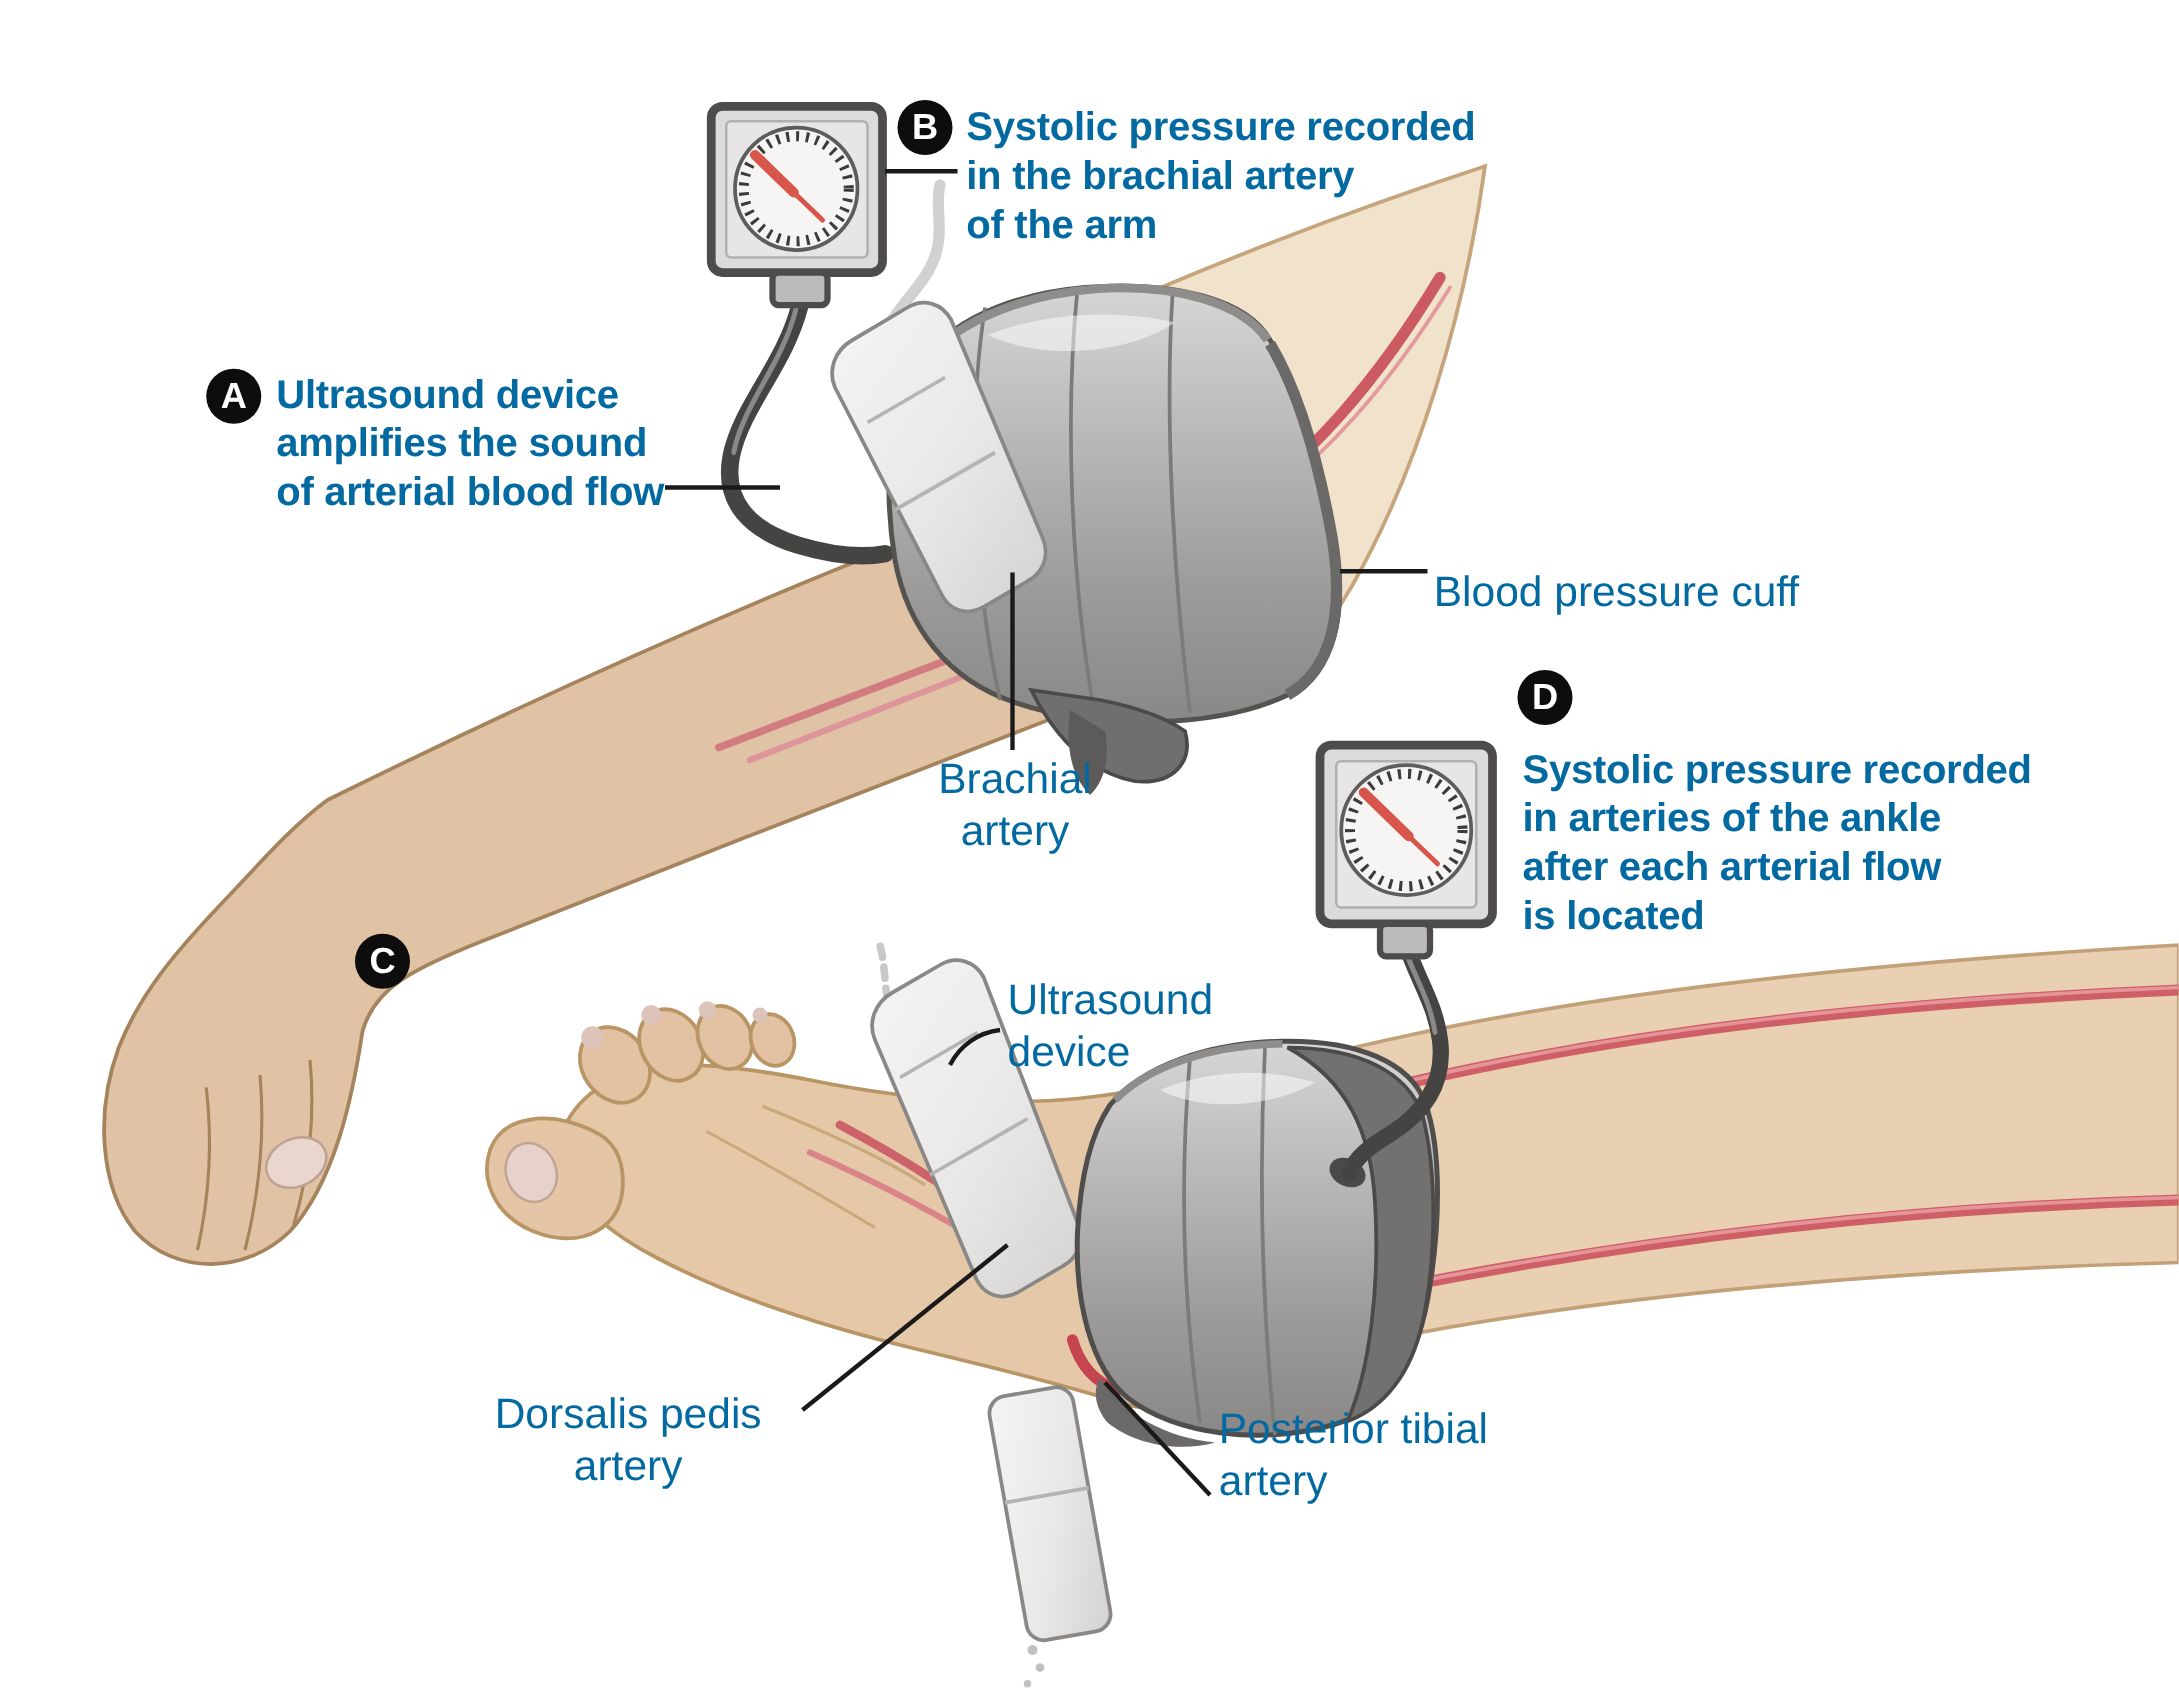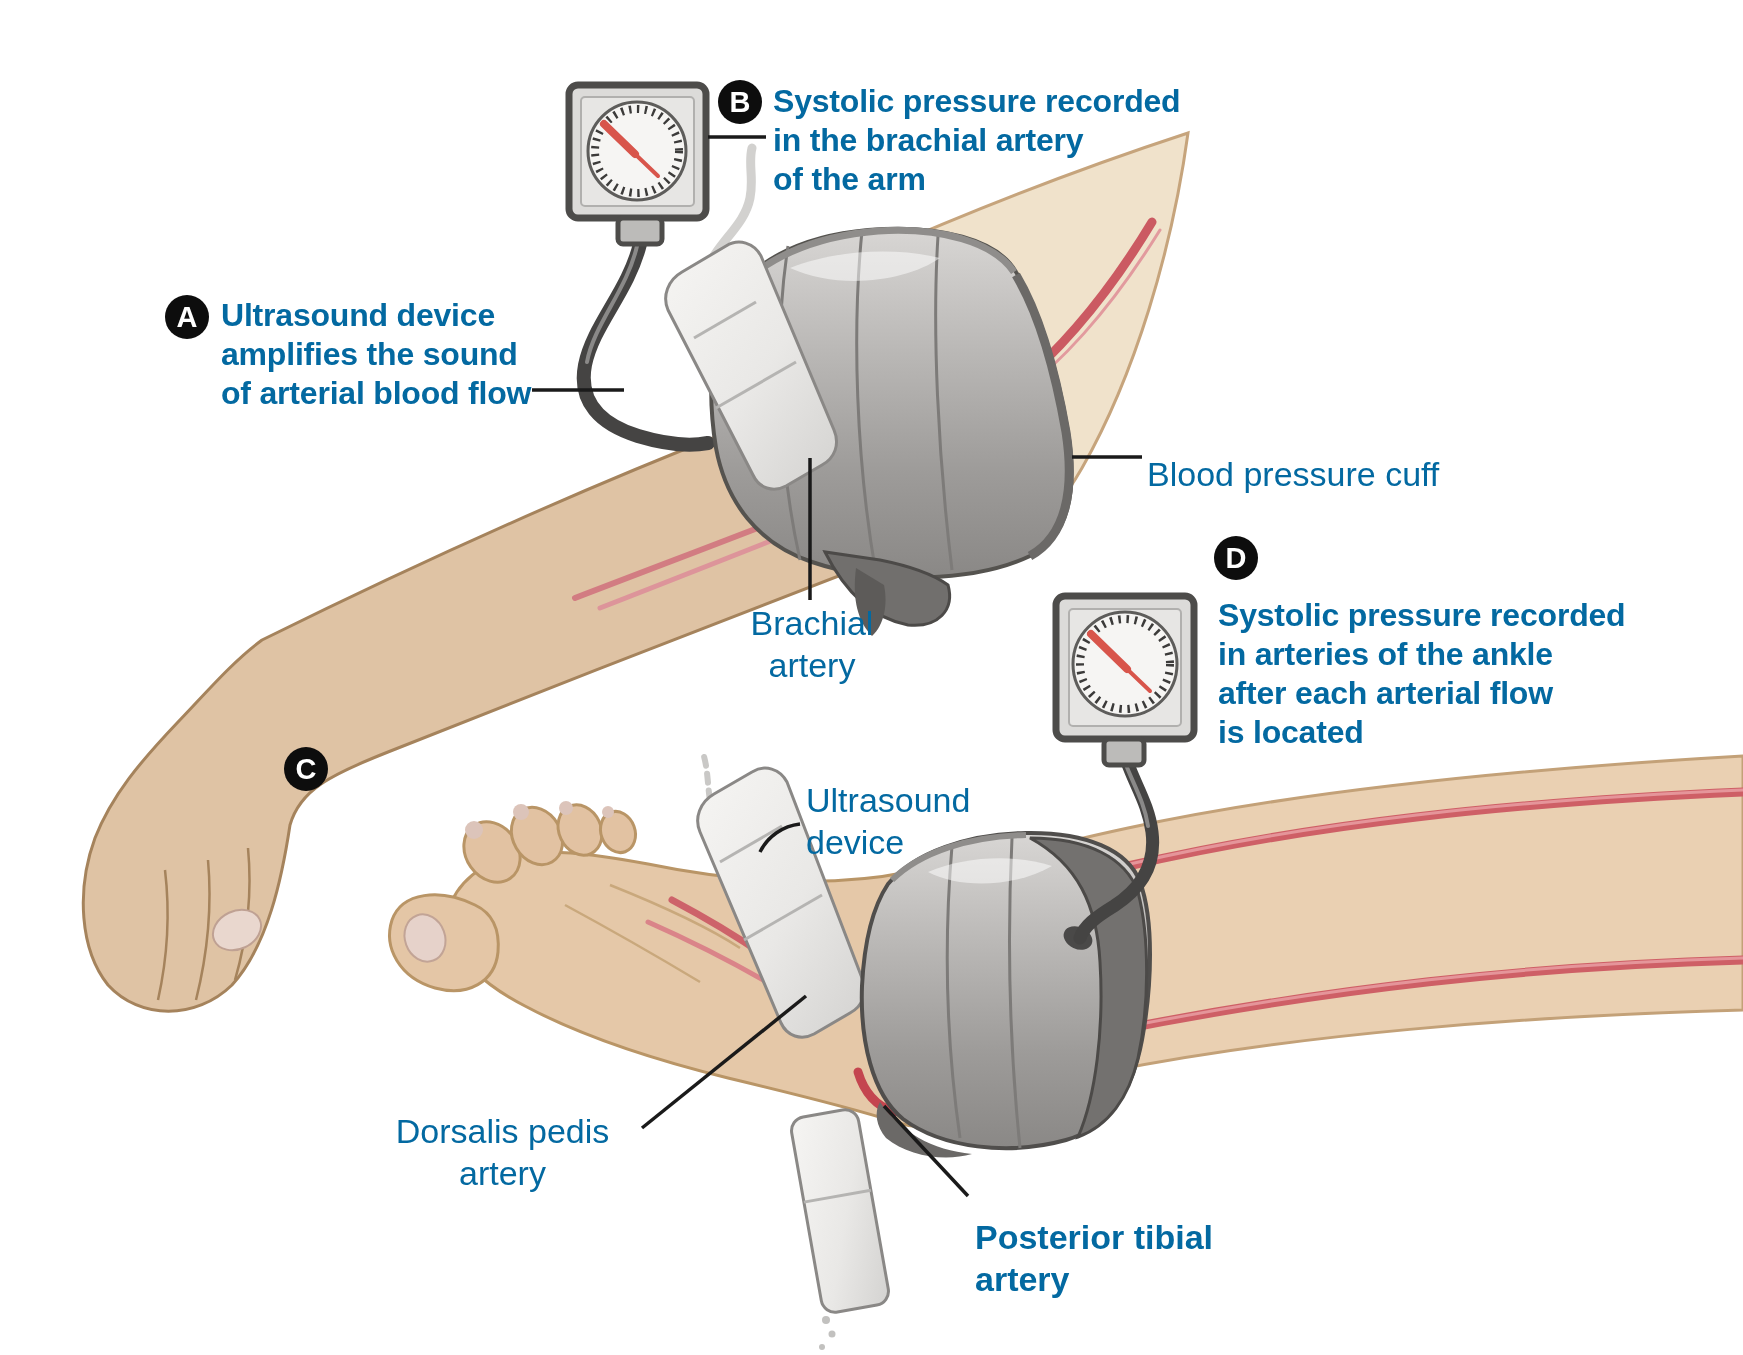--- a/index.html
+++ b/index.html
@@ -186,16 +186,16 @@
 in arteries of the ankle
 after each arterial flow
 is located</div>
 
   <div class="label" style="left:806px;top:779px;">Ultrasound
 device</div>
 
   <div class="label right" style="left:380px;top:1110px;width:245px;">Dorsalis pedis
 artery</div>
 
-  <div class="label" style="left:975px;top:1216px;font-weight:bold;">Posterior tibial
+  <div class="label" style="left:975px;top:1122px;">Posterior tibial
 artery</div>
 
 </div>
 
 </body></html>

